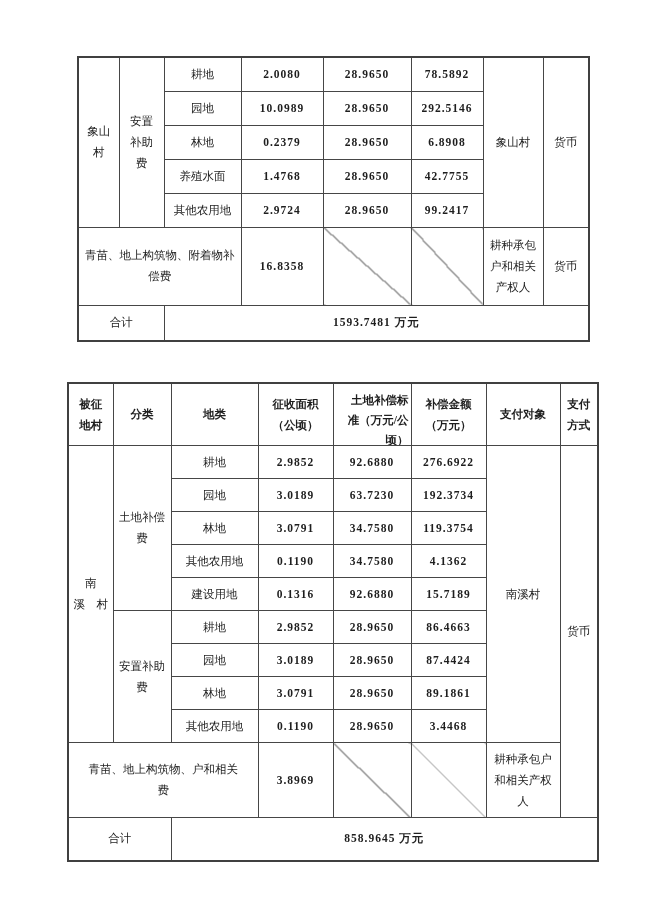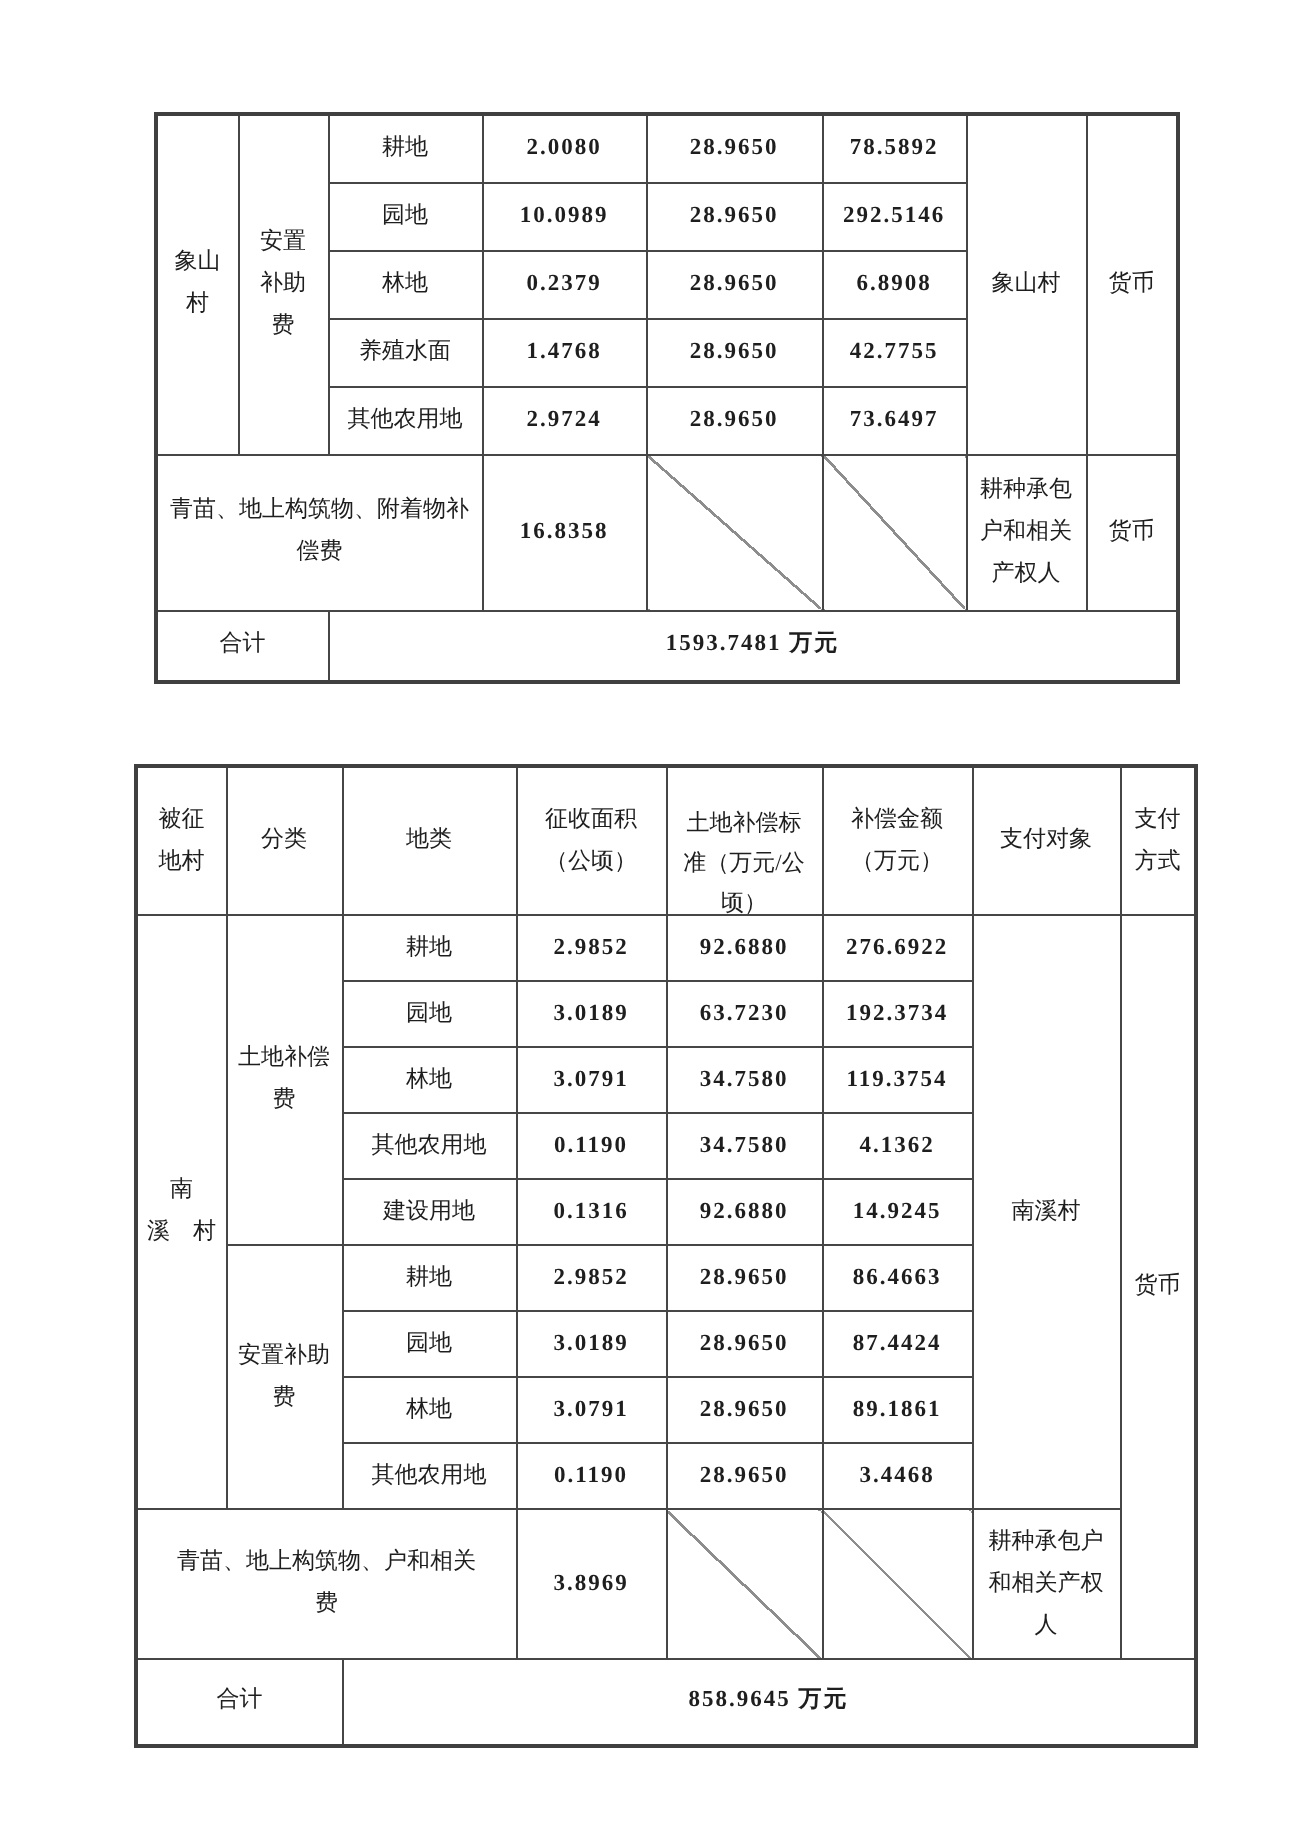--- a/index.html
+++ b/index.html
@@ -17,26 +17,26 @@
     font-size:11.5px;line-height:21px;padding:0 2px;overflow:hidden;
     color:#1e1e1e;
   }
   .t1{left:77px;top:56px;width:511px;}
   .t2{left:67px;top:382px;width:530px;}
   .ml{white-space:pre-line;}
   .num{letter-spacing:1px;font-weight:bold;}
   .rA{height:34px;}  
   .rB{height:78px;}  
   .rC{height:36px;}  
-  .rH{height:59px;}  
+  .rH{height:59px;font-weight:bold;}  
   .rD{height:33px;}  
   .rE{height:75px;}  
   .rF{height:43px;}  
   td.vtop{vertical-align:top;}
-  .clip{height:55px;overflow:hidden;line-height:20px;padding-top:18px;}
+  .clip{height:55px;overflow:hidden;line-height:20px;padding-top:6px;text-align:right;}
   td.diagcell{
     background:linear-gradient(to top right,
       transparent calc(50% - 0.7px),
       #8d8d8d calc(50% - 0.7px),
       #8d8d8d calc(50% + 0.7px),
       transparent calc(50% + 0.7px));
   }
 </style>
 </head>
 <body>
@@ -81,21 +81,21 @@
   <tr class="rA">
     <td>养殖水面</td>
     <td class="num">1.4768</td>
     <td class="num">28.9650</td>
     <td class="num">42.7755</td>
   </tr>
   <tr class="rA">
     <td>其他农用地</td>
     <td class="num">2.9724</td>
     <td class="num">28.9650</td>
-    <td class="num">73.6497</td>
+    <td class="num">99.2417</td>
   </tr>
   <tr class="rB">
     <td colspan="3" class="ml">青苗、地上构筑物、附着物补
 偿费</td>
     <td class="num">16.8358</td>
     <td class="diagcell"></td>
     <td class="diagcell"></td>
     <td class="ml">耕种承包
 户和相关
 产权人</td>
@@ -165,21 +165,21 @@
   <tr class="rD">
     <td>其他农用地</td>
     <td class="num">0.1190</td>
     <td class="num">34.7580</td>
     <td class="num">4.1362</td>
   </tr>
   <tr class="rD">
     <td>建设用地</td>
     <td class="num">0.1316</td>
     <td class="num">92.6880</td>
-    <td class="num">14.9245</td>
+    <td class="num">15.7189</td>
   </tr>
   <tr class="rD">
     <td rowspan="4" class="ml">安置补助
 费</td>
     <td>耕地</td>
     <td class="num">2.9852</td>
     <td class="num">28.9650</td>
     <td class="num">86.4663</td>
   </tr>
   <tr class="rD">

